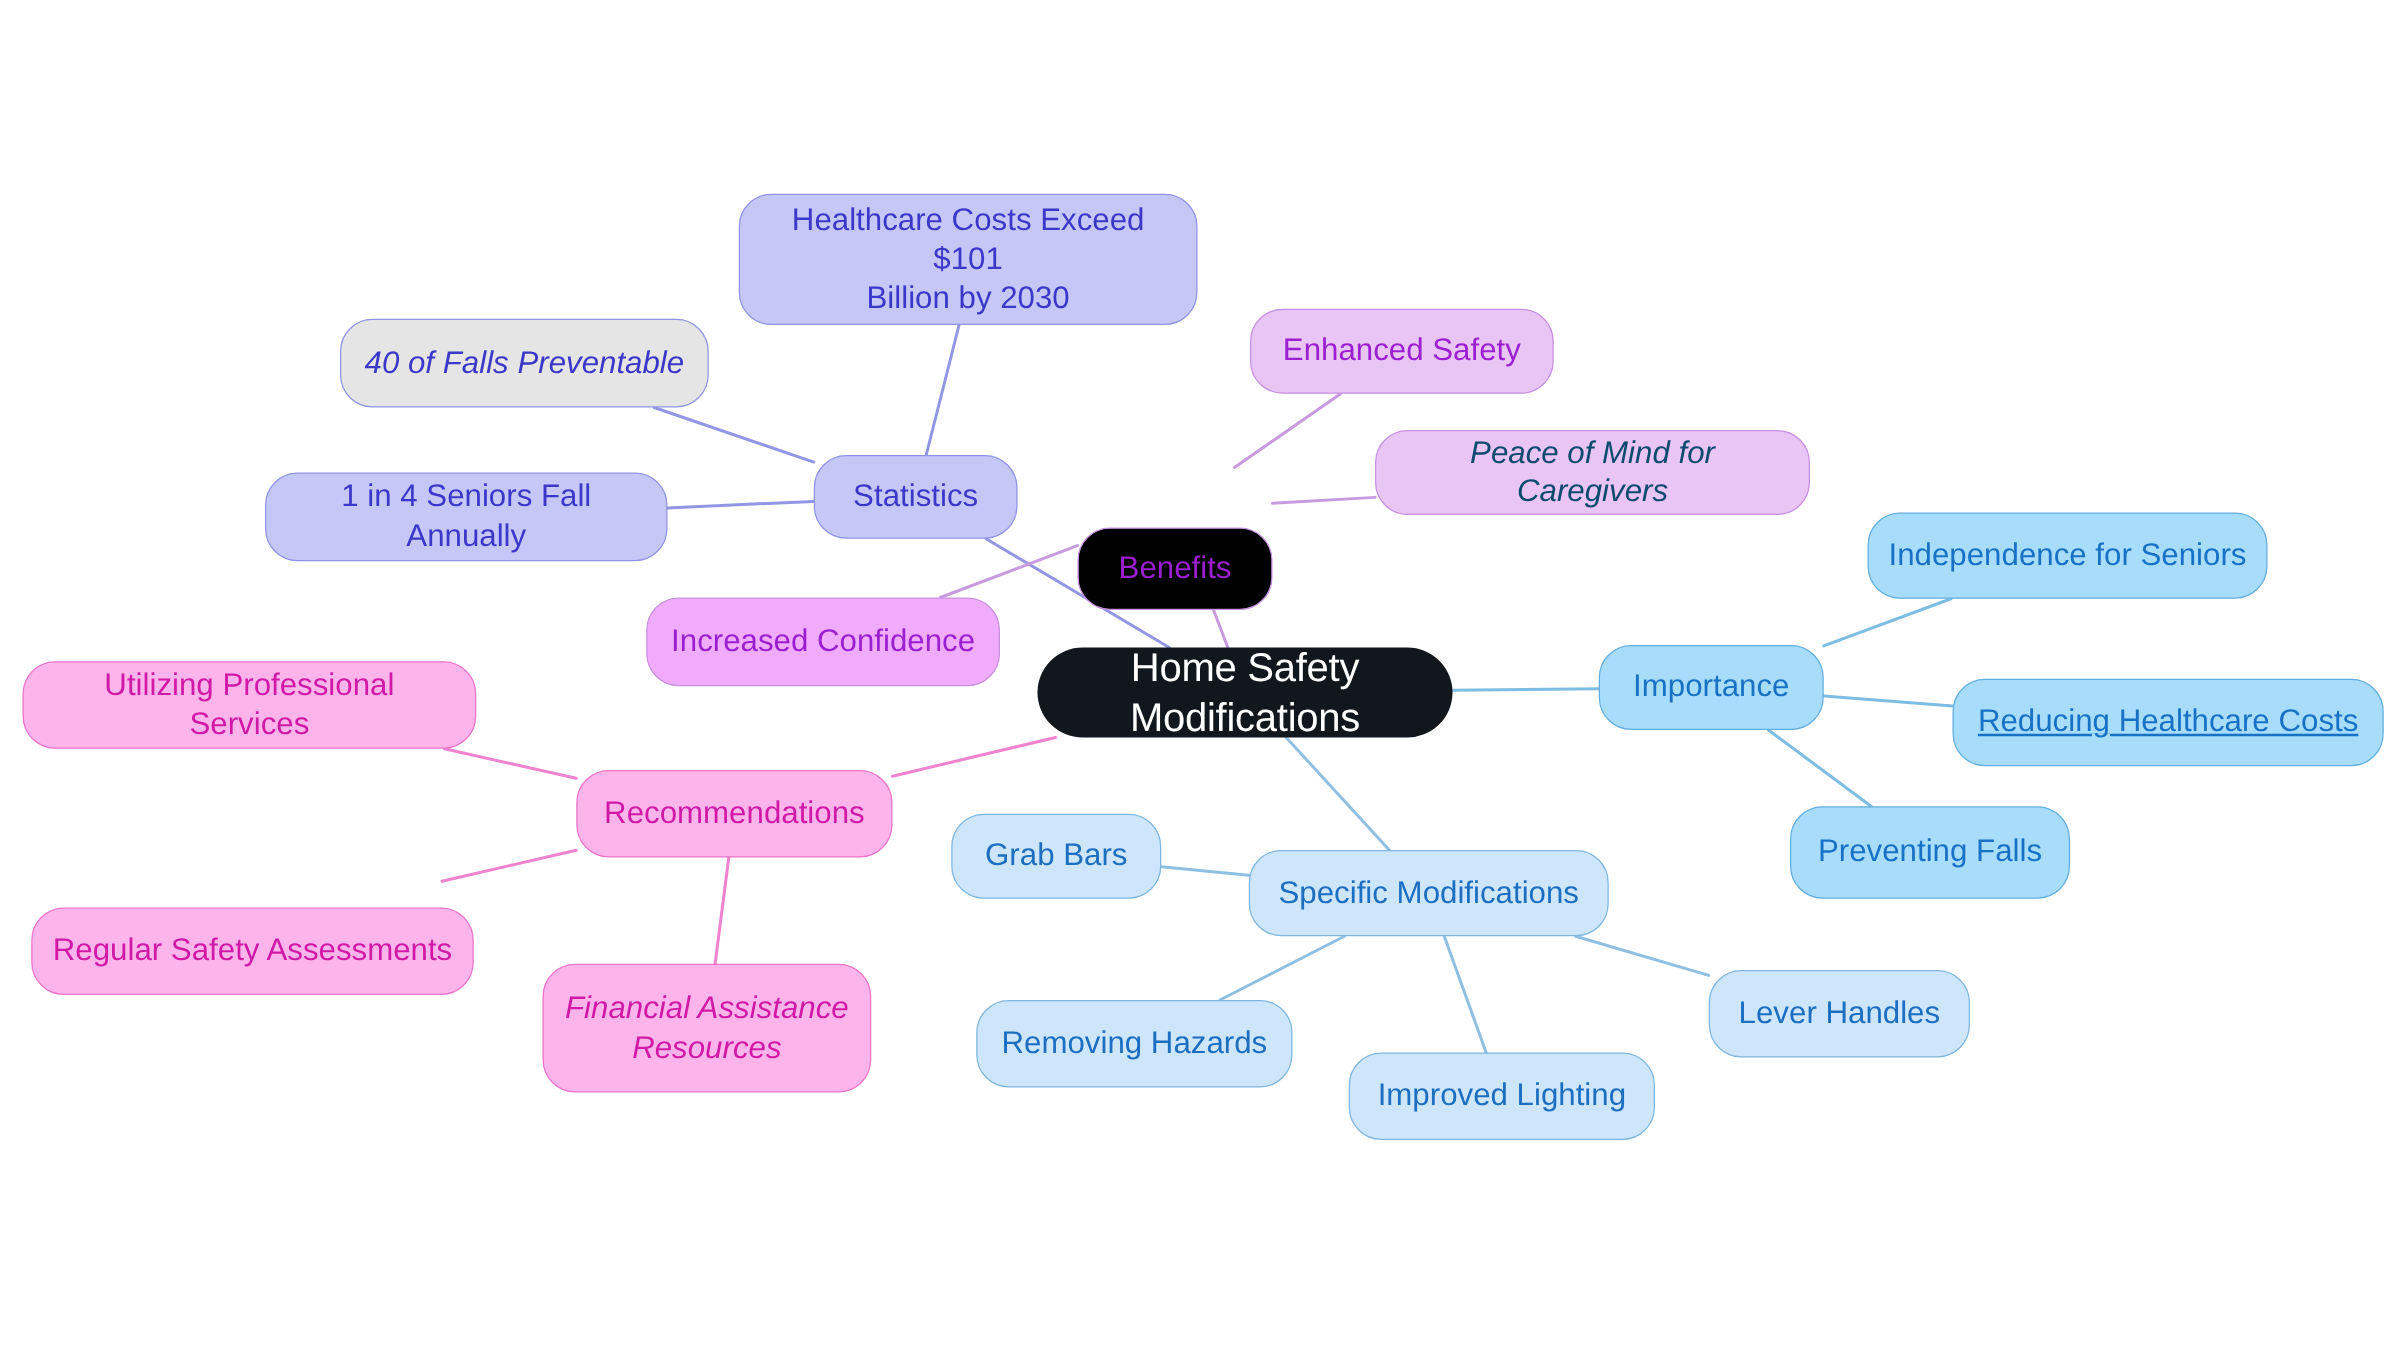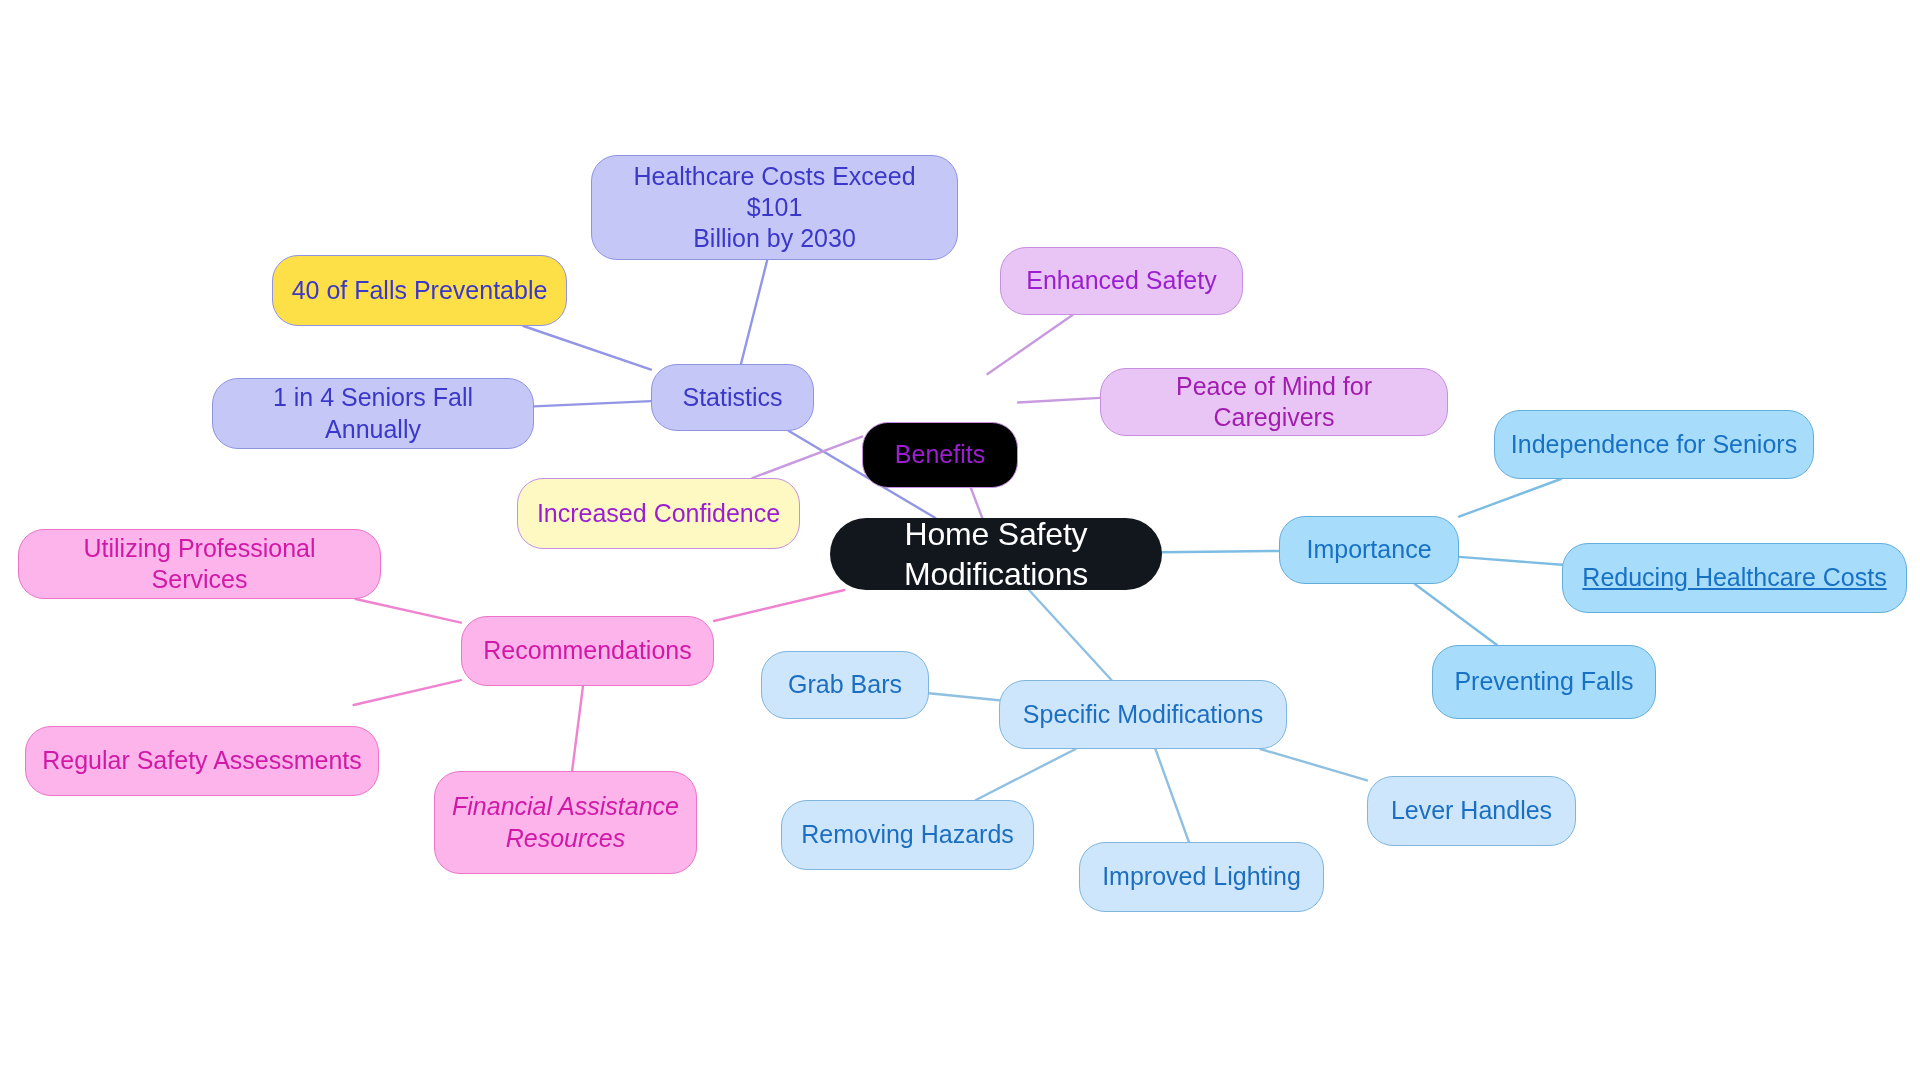--- a/index.html
+++ b/index.html
@@ -79,26 +79,26 @@
       <line x1="844.3917525773196" y1="590" x2="714" y2="620.9620563035496" stroke="#ef83d0" stroke-width="2.4" stroke-linecap="round"></line>
       <line x1="461" y1="622.6353092783505" x2="355.5919540229885" y2="599" stroke="#ef83d0" stroke-width="2.4" stroke-linecap="round"></line>
       <line x1="461" y1="680.2049286640727" x2="353.6011235955056" y2="705" stroke="#ef83d0" stroke-width="2.4" stroke-linecap="round"></line>
       <line x1="583.0102040816327" y1="686" x2="572.1064139941691" y2="771" stroke="#ef83d0" stroke-width="2.4" stroke-linecap="round"></line>
     </svg>
   <div id="nodes">
       <div class="node node-root" style="left: 830px; top: 518px; width: 332px; height: 72px; background: rgb(18, 22, 29); border-color: rgb(18, 22, 29); color: rgb(255, 255, 255);">Home Safety Modifications</div>
       <div class="node node-hub" style="left: 651px; top: 364px; width: 163px; height: 67px; background: rgb(197, 200, 247); border-color: rgb(143, 147, 226); color: rgb(59, 55, 201);">Statistics</div>
       <div class="node node-leaf" style="left: 591px; top: 155px; width: 367px; height: 105px; background: rgb(197, 200, 247); border-color: rgb(143, 147, 226); color: rgb(59, 55, 201);">Healthcare Costs Exceed $101
 Billion by 2030</div>
-      <div class="node node-leaf" style="left: 272px; top: 255px; width: 295px; height: 71px; background: #fde047; border-color: rgb(143, 147, 226); color: rgb(59, 55, 201);">40 of Falls Preventable</div>
+      <div class="node node-leaf" style="left: 272px; top: 255px; width: 295px; height: 71px; background: #e5e5e5; border-color: rgb(143, 147, 226); color: rgb(59, 55, 201); font-style: italic;">40 of Falls Preventable</div>
       <div class="node node-leaf" style="left: 212px; top: 378px; width: 322px; height: 71px; background: rgb(197, 200, 247); border-color: rgb(143, 147, 226); color: rgb(59, 55, 201);">1 in 4 Seniors Fall Annually</div>
       <div class="node node-hub" style="left: 862px; top: 374px; width: 156px; height: 66px; background: #000000; border-color: rgb(199, 143, 224); color: rgb(155, 31, 209); margin-top: 48px;">Benefits</div>
       <div class="node node-leaf" style="left: 1000px; top: 247px; width: 243px; height: 68px; background: rgb(232, 197, 245); border-color: rgb(199, 143, 224); color: rgb(155, 31, 209);">Enhanced Safety</div>
-      <div class="node node-leaf" style="left: 1100px; top: 368px; width: 348px; height: 68px; background: rgb(232, 197, 245); border-color: rgb(199, 143, 224); color: #a21caf;">Peace of Mind for Caregivers</div>
-      <div class="node node-leaf" style="left: 517px; top: 478px; width: 283px; height: 71px; background: #fef9c3; border-color: rgb(199, 143, 224); color: rgb(155, 31, 209);">Increased Confidence</div>
+      <div class="node node-leaf" style="left: 1100px; top: 344px; width: 348px; height: 68px; background: rgb(232, 197, 245); border-color: rgb(199, 143, 224); color: #0c4a6e; font-style: italic;">Peace of Mind for Caregivers</div>
+      <div class="node node-leaf" style="left: 517px; top: 478px; width: 283px; height: 71px; background: #f0abfc; border-color: rgb(199, 143, 224); color: rgb(155, 31, 209);">Increased Confidence</div>
       <div class="node node-hub" style="left: 1279px; top: 516px; width: 180px; height: 68px; background: rgb(168, 220, 251); border-color: rgb(98, 174, 222); color: rgb(23, 113, 196);">Importance</div>
       <div class="node node-leaf" style="left: 1494px; top: 410px; width: 320px; height: 69px; background: rgb(168, 220, 251); border-color: rgb(98, 174, 222); color: rgb(23, 113, 196);">Independence for Seniors</div>
       <div class="node node-leaf" style="left: 1562px; top: 543px; width: 345px; height: 70px; background: rgb(168, 220, 251); border-color: rgb(98, 174, 222); color: rgb(23, 113, 196); text-decoration: underline;">Reducing Healthcare Costs</div>
       <div class="node node-leaf" style="left: 1432px; top: 645px; width: 224px; height: 74px; background: rgb(168, 220, 251); border-color: rgb(98, 174, 222); color: rgb(23, 113, 196);">Preventing Falls</div>
       <div class="node node-hub" style="left: 999px; top: 680px; width: 288px; height: 69px; background: rgb(205, 230, 251); border-color: rgb(126, 182, 223); color: rgb(28, 111, 192);">Specific Modifications</div>
       <div class="node node-leaf" style="left: 761px; top: 651px; width: 168px; height: 68px; background: rgb(205, 230, 251); border-color: rgb(126, 182, 223); color: rgb(28, 111, 192);">Grab Bars</div>
       <div class="node node-leaf" style="left: 781px; top: 800px; width: 253px; height: 70px; background: rgb(205, 230, 251); border-color: rgb(126, 182, 223); color: rgb(28, 111, 192);">Removing Hazards</div>
       <div class="node node-leaf" style="left: 1079px; top: 842px; width: 245px; height: 70px; background: rgb(205, 230, 251); border-color: rgb(126, 182, 223); color: rgb(28, 111, 192);">Improved Lighting</div>
       <div class="node node-leaf" style="left: 1367px; top: 776px; width: 209px; height: 70px; background: rgb(205, 230, 251); border-color: rgb(126, 182, 223); color: rgb(28, 111, 192);">Lever Handles</div>
       <div class="node node-hub" style="left: 461px; top: 616px; width: 253px; height: 70px; background: rgb(252, 180, 234); border-color: rgb(236, 116, 201); color: rgb(209, 25, 168);">Recommendations</div>

